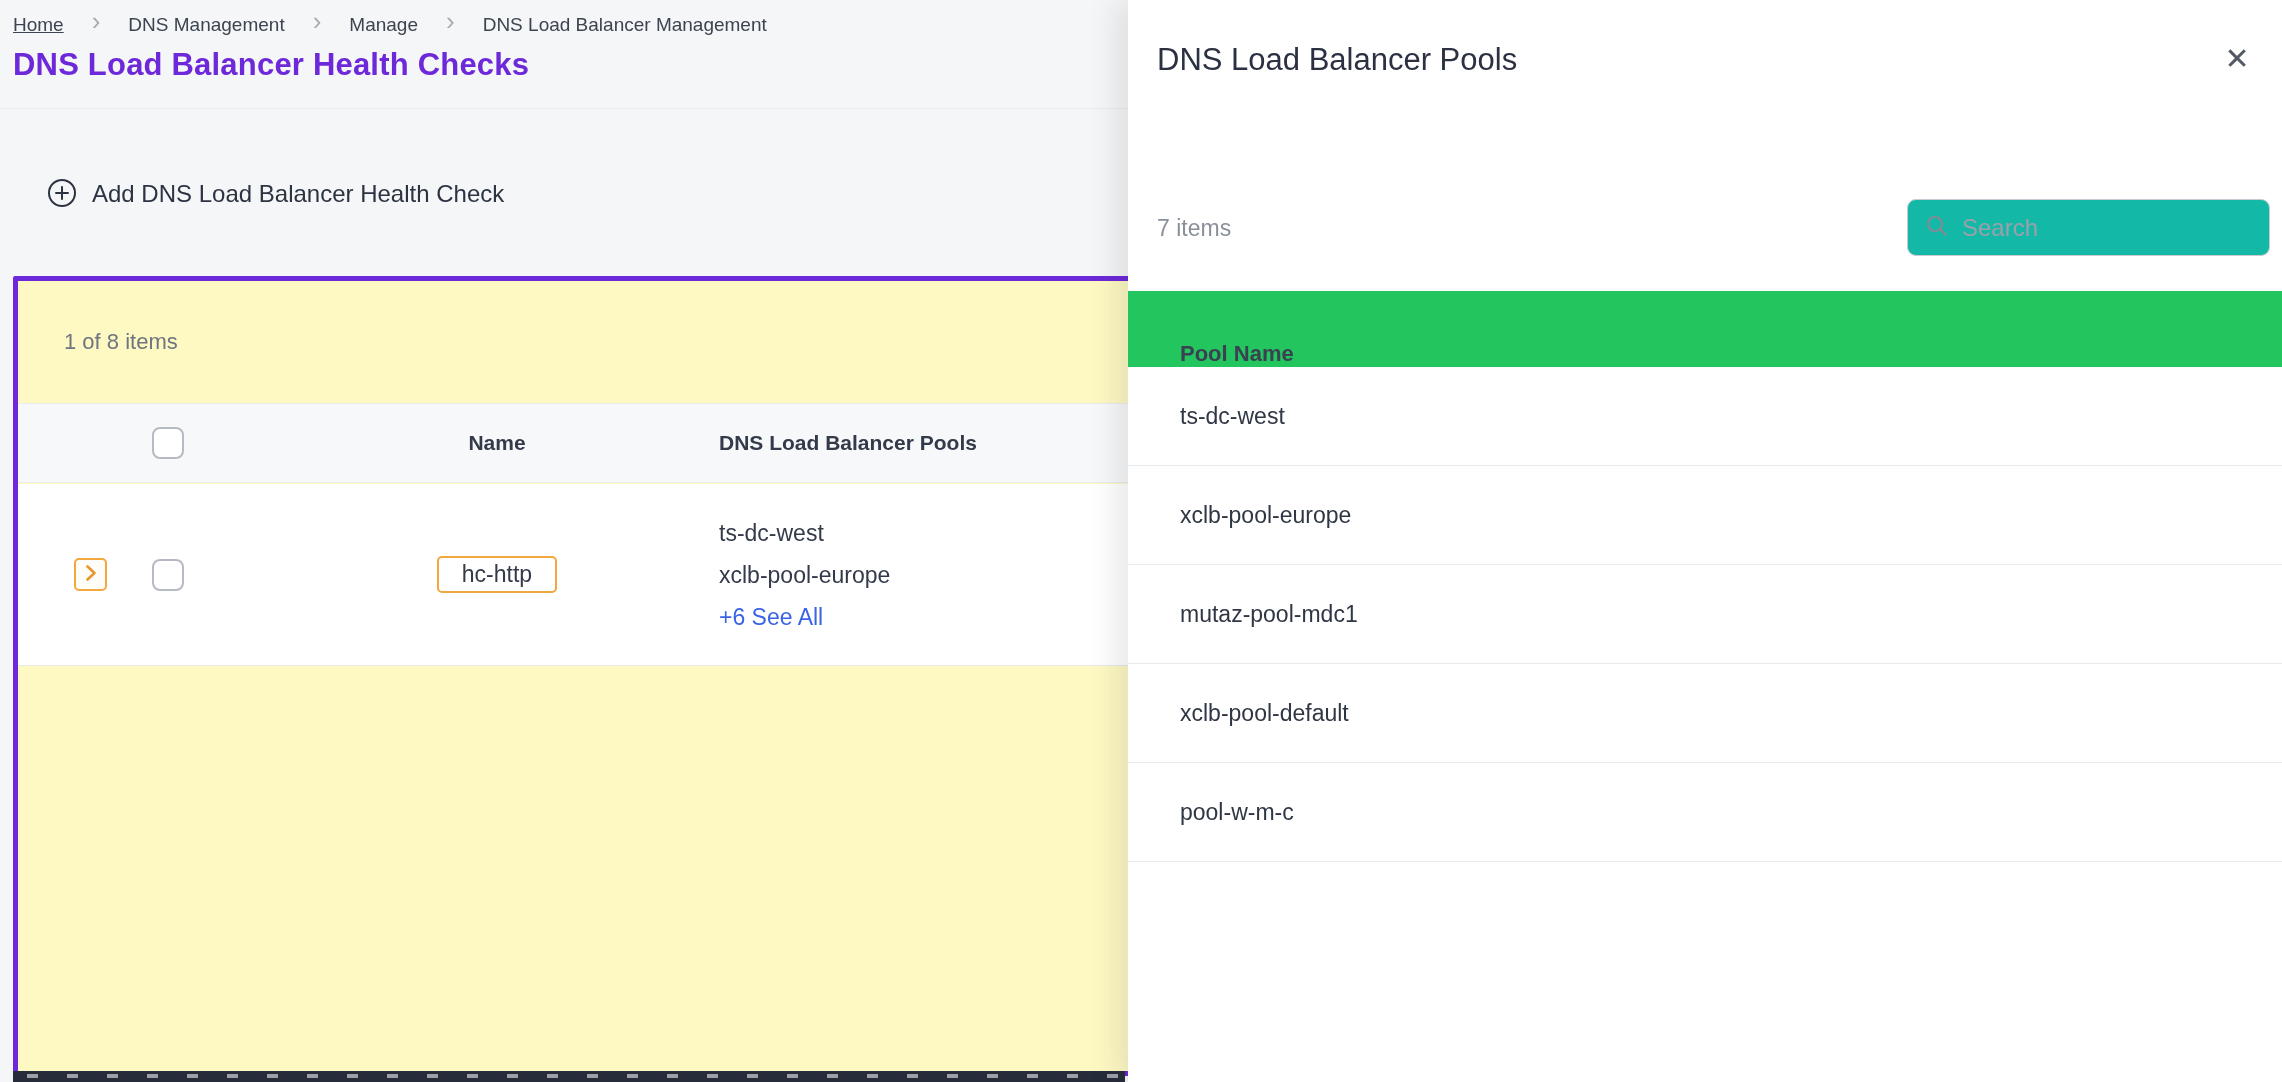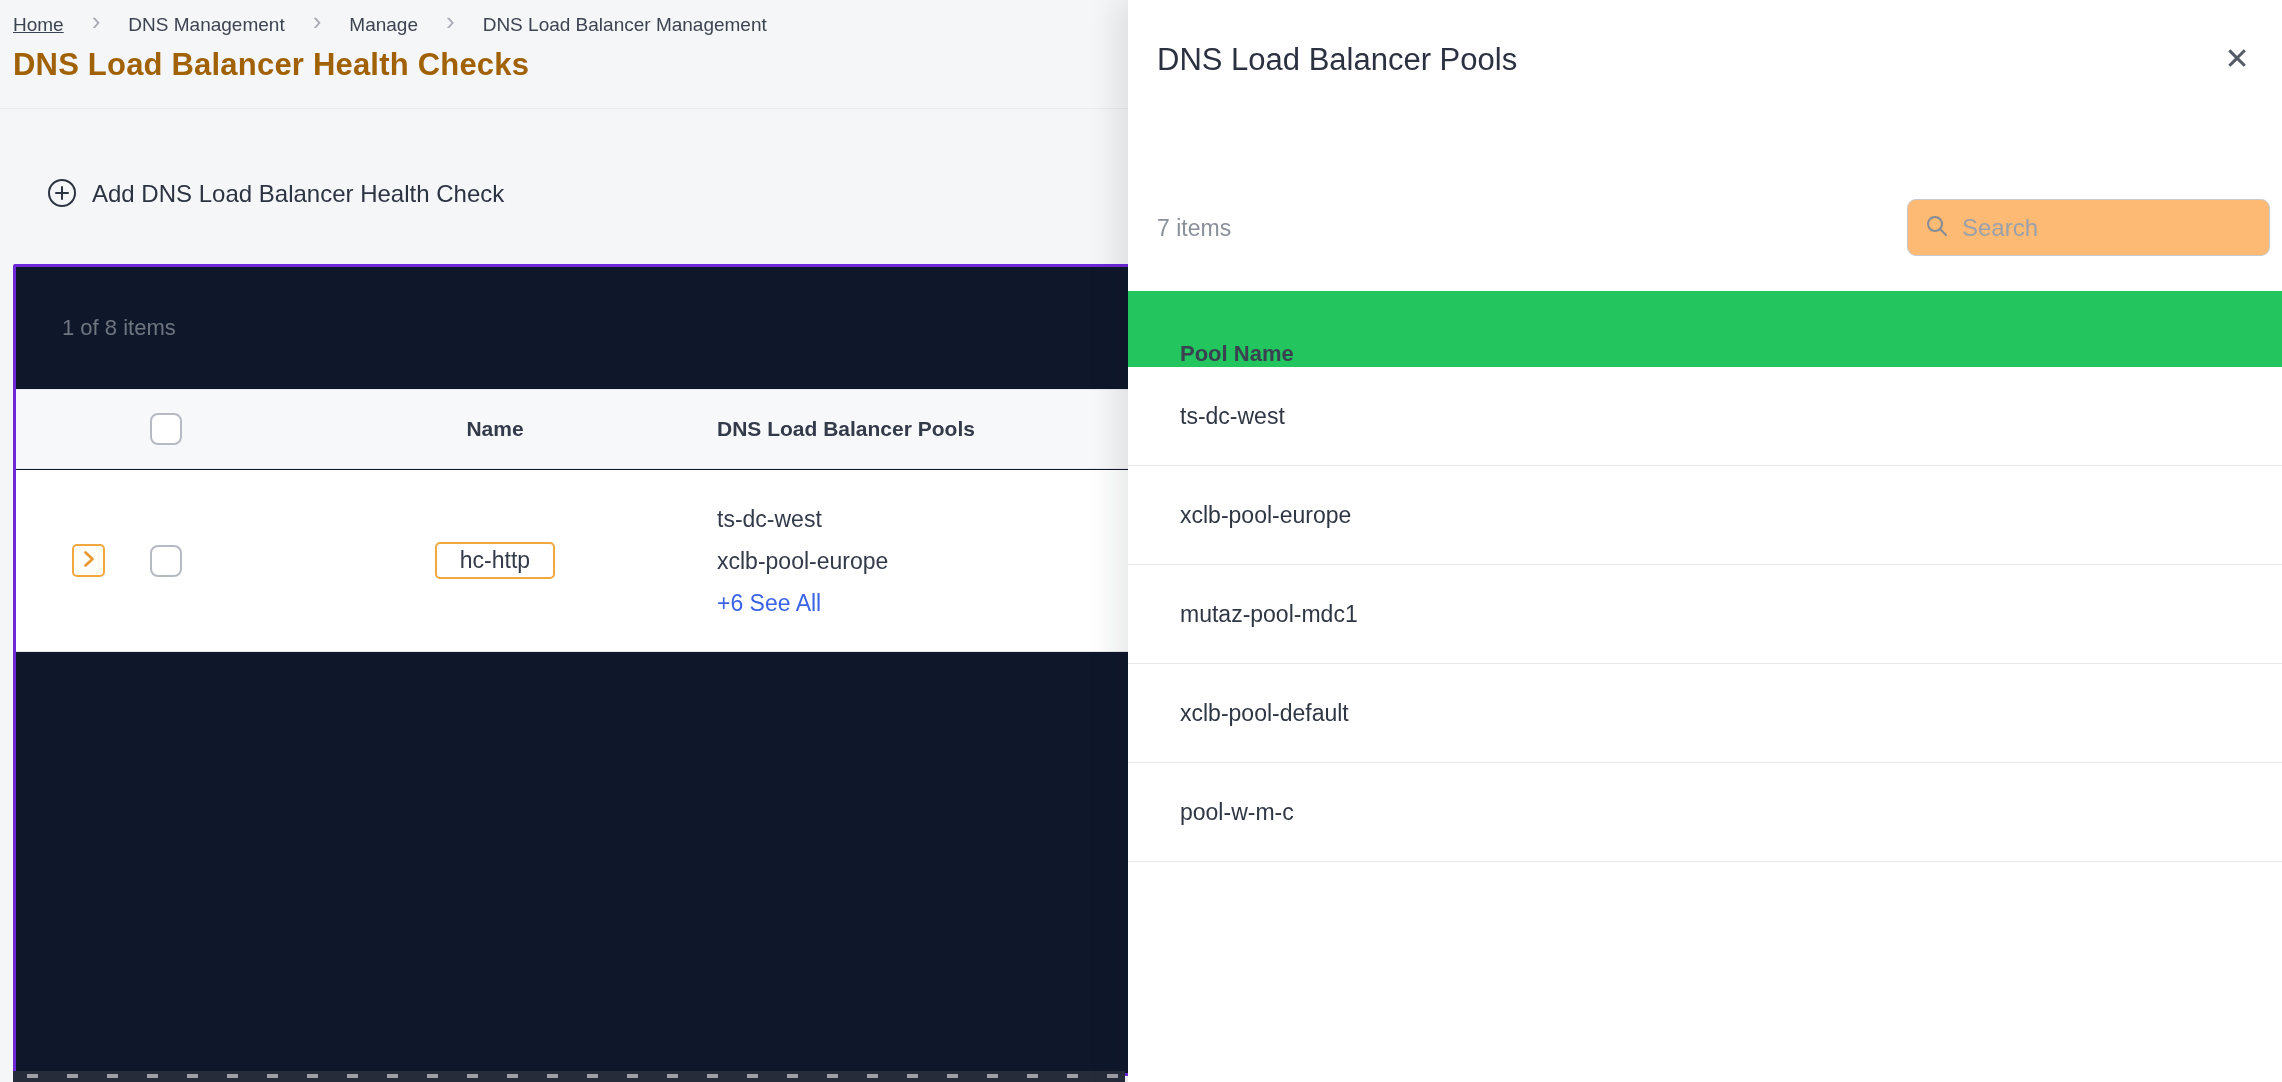--- a/index.html
+++ b/index.html
@@ -22,34 +22,34 @@
   .breadcrumb {
     position:absolute; left:13px; top:14px;
     display:flex; align-items:flex-start; gap:28px;
     font-size:19px; color:#3d4451; white-space:nowrap;
   }
   .crumb { cursor:pointer; }
   .crumb-home { text-decoration:underline; }
   .crumb-sep { color:#a7acb5; font-size:26px; line-height:19px; font-weight:400; transform:translateY(-2px); }
   .page-title {
     position:absolute; left:13px; top:47px;
-    font-size:31px; font-weight:600; color:#a16207; letter-spacing:.2px;
+    font-size:31px; font-weight:600; color:#6d28d9; letter-spacing:.2px;
   }
 
   .add-btn {
     position:absolute; left:47px; top:178px;
     display:flex; align-items:flex-end; gap:15px;
     background:none; border:none; cursor:pointer;
     font-family:inherit; font-size:24px; font-weight:500; color:#2c3342;
   }
   .add-btn svg { display:block; }
 
   .table-card {
-    position:absolute; left:13px; top:264px; width:2120px; bottom:6px;
-    background:#0f172a; border:3px solid #6d28d9; border-radius:2px;
+    position:absolute; left:13px; top:276px; width:2120px; bottom:6px;
+    background:#fef9c3; border:5px solid #6d28d9; border-radius:2px;
   }
   .card-count {
     position:absolute; left:46px; top:0; height:122px;
     display:flex; align-items:center;
     font-size:22px; color:#6f7580;
   }
   .thead, .trow { display:flex; align-items:center; position:absolute; left:0; right:0; }
   .thead {
     top:122px; height:80px; background:#f7f8f9;
     border-top:1px solid #ebecee; border-bottom:1px solid #ebecee;
@@ -99,21 +99,21 @@
     position:absolute; right:27px; top:40px; width:36px; height:36px;
     display:flex; align-items:center; justify-content:center;
     font-size:30px; color:#545a65; cursor:pointer;
   }
   .panel-count {
     position:absolute; left:29px; top:213px;
     font-size:23px; color:#8a909a; line-height:30px;
   }
   .search-box {
     position:absolute; left:779px; top:199px; width:363px; height:57px;
-    border:1px solid #c7cbd1; border-radius:9px; background:#fdba74;
+    border:1px solid #c7cbd1; border-radius:9px; background:#14b8a6;
     display:flex; align-items:center; gap:13px; padding:12px 17px;
   }
   .search-box svg { flex:none; }
   .search-input {
     border:none; outline:none; width:100%; background:transparent;
     font-family:inherit; font-size:24px; color:#333a49;
   }
   .search-input::placeholder { color:#9ba1ab; }
 
   .panel-thead {

